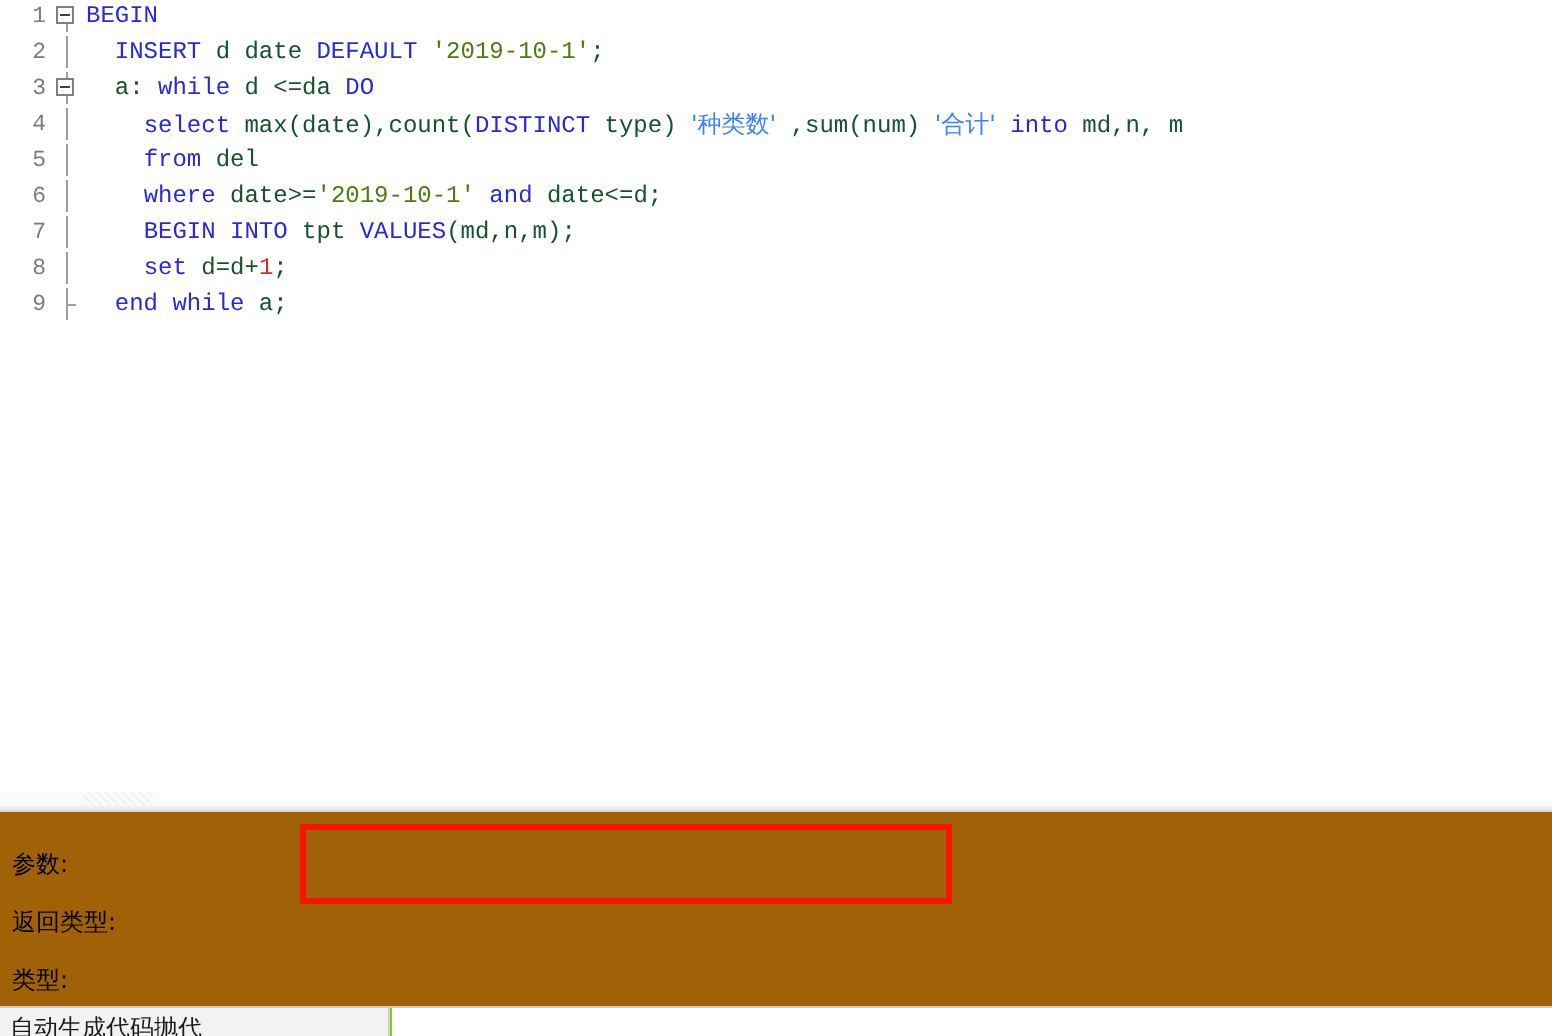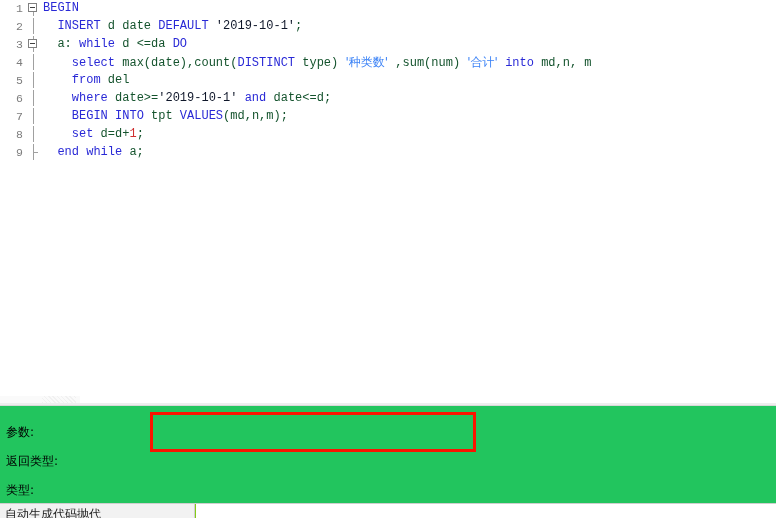--- a/index.html
+++ b/index.html
@@ -62,21 +62,21 @@
   .code-cell{
     vertical-align:top;
     padding:0 0 0 2px;
     font-family:"Liberation Mono","DejaVu Sans Mono",monospace;
     font-size:12px;
     line-height:16px;
     white-space:pre;
     color:#000000;
   }
   .kw{color:#2929d6;text-align:center;}
-  .str{color:#0f172a;}
+  .str{color:#4d7c0f;}
   .num{color:#cf3030;}
   .plain{color:#14532d;}
   .cjk{color:#3b82f6;font-family:"DejaVu Sans","Liberation Sans",sans-serif;font-size:12px;}
 
   
   #splitter{
     position:absolute;left:0;top:396px;width:776px;height:9px;
     background:#ffffff;
   }
   #grip{
@@ -88,21 +88,21 @@
     background:
       repeating-linear-gradient(45deg,#f1f1f1 0 1px,transparent 1px 3px);
   }
   #splitline{
     position:absolute;left:0;top:7px;width:776px;height:2px;background:#eeeeee;
   }
 
   
   #bottom{
     position:absolute;left:0;top:405px;width:776px;height:113px;
-    background:#22c55e;
+    background:#a16207;
   }
   #bottom-topline{
     position:absolute;left:0;top:0;width:776px;height:1px;background:#d9d9d9;
   }
 
   .form-row{position:absolute;left:0;height:22px;}
   .form-label{
     position:absolute;left:6px;
     font-family:"DejaVu Sans","Liberation Sans",sans-serif;
     font-size:12px;color:#000;

